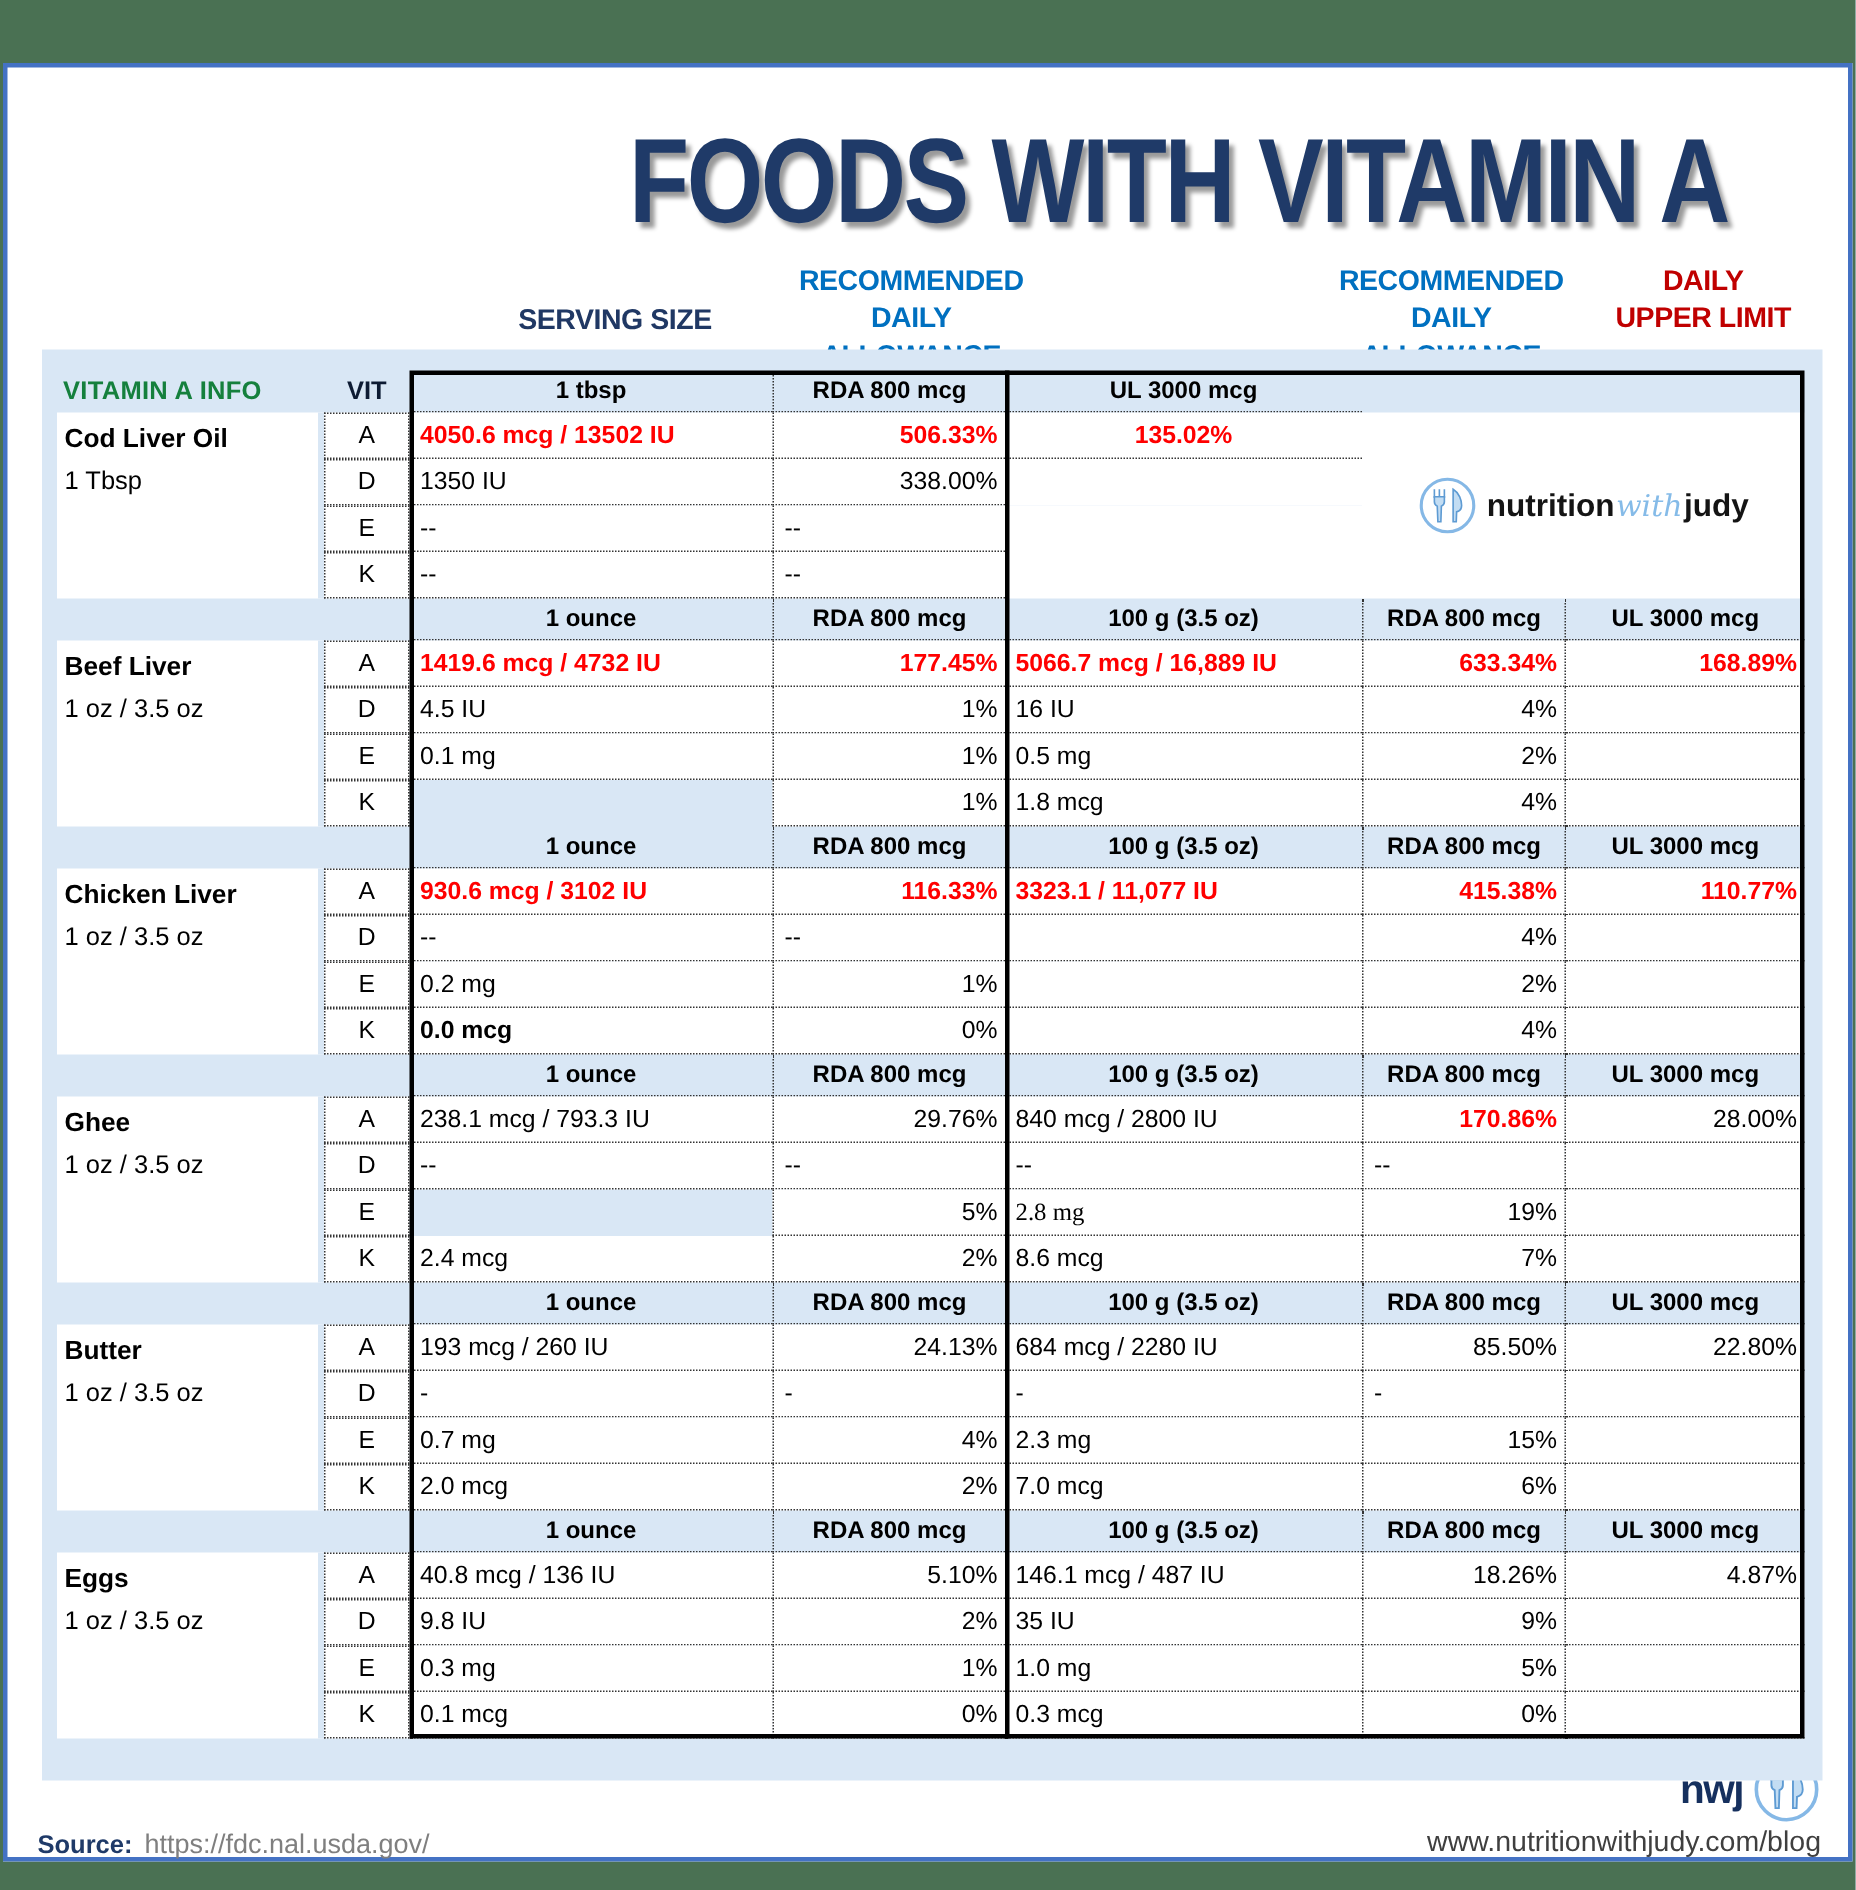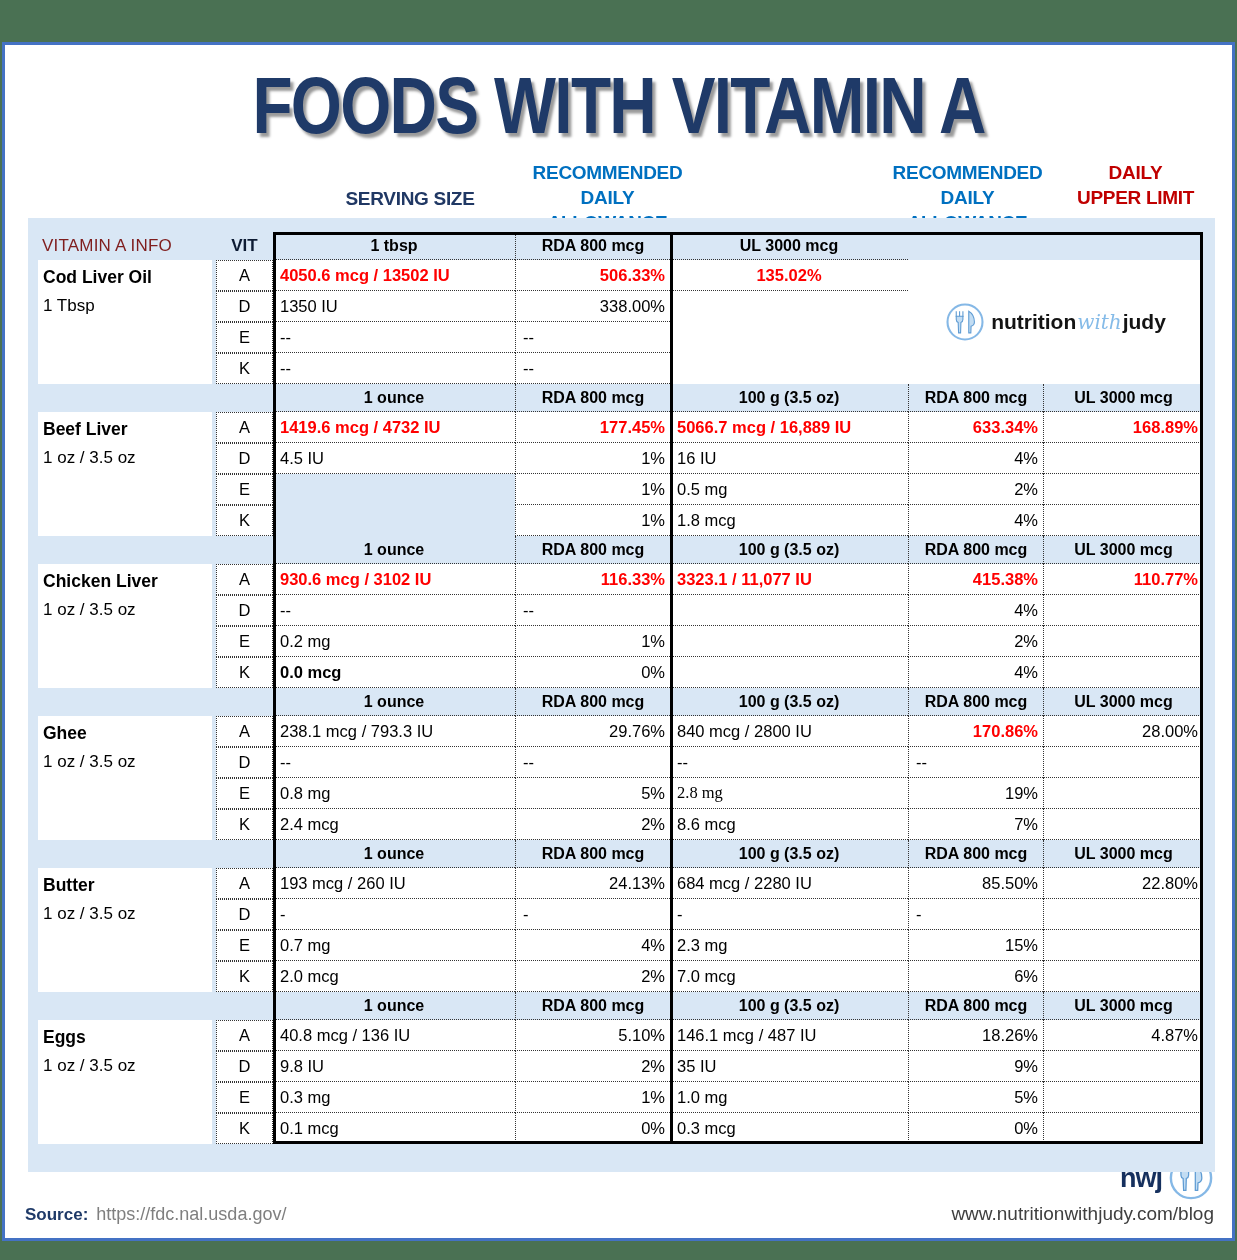--- a/index.html
+++ b/index.html
@@ -10,21 +10,21 @@
     overflow:hidden;
   }
   #card{
     position:relative;
     margin:42px 2px 13px 2px;
     height:1193px;
     background:#ffffff;
     border:3px solid #4472c4;
   }
   
-  #title-wrap{ text-align:center; margin-top:11px; height:100px; }
+  #title-wrap{ text-align:right; margin-top:26px; height:100px; }
   #title{
     display:inline-block;
     font-size:80px; font-weight:800; letter-spacing:-2px;
     color:#1f3a68;
     transform:scaleX(0.82); transform-origin:50% 50%;
     text-shadow:4px 4px 3px #9a9a9a;
     white-space:nowrap; line-height:100px;
   }
   
   #labels{ position:relative; height:62px; }
@@ -51,21 +51,21 @@
     width:1165px;
   }
   .cell{
     box-sizing:border-box;
     display:flex; align-items:center;
     font-size:16.5px; color:#000;
     overflow:hidden; white-space:nowrap;
   }
   .subhead{ justify-content:center; font-weight:bold; font-size:16px; border-bottom:1px dotted #333; }
   .subhead.nb{ border-bottom:none; }
-  .corner{ font-weight:normal; font-size:17px; color:#7f1d1d; padding-left:4px; letter-spacing:0.2px;}
+  .corner{ font-weight:bold; font-size:17px; color:#15803d; padding-left:4px; letter-spacing:0.2px;}
   .cornervit{ font-weight:bold; font-size:17px; color:#0d1b33; justify-content:center; }
   .namecell{
     background:#fff; flex-direction:column; align-items:flex-start; justify-content:flex-start;
     padding:3px 0 0 5px; border-right:4px solid #d9e7f5;
   }
   .food{ font-weight:bold; font-size:17.5px; line-height:28px; }
   .srv{ font-size:17px; line-height:30px; }
   .vitcell{ background:#fff; border:1px dotted #333; justify-content:center; }
   .val{ background:#fff; justify-content:flex-start; padding-left:7px; border-bottom:1px dotted #333; }
   .pct{ background:#fff; justify-content:flex-end; padding-right:5px; border-bottom:1px dotted #333; }
@@ -182,20 +182,21 @@
         <div class="cell val red" style="grid-area: 7 / 5;">5066.7 mcg / 16,889 IU</div>
         <div class="cell pct bl red" style="grid-area: 7 / 6;">633.34%</div>
         <div class="cell pct bl red" style="grid-area: 7 / 7;">168.89%</div>
         <div class="cell vitcell" style="grid-area: 8 / 2;">D</div>
         <div class="cell val" style="grid-area: 8 / 3;">4.5 IU</div>
         <div class="cell pct bl" style="grid-area: 8 / 4;">1%</div>
         <div class="cell val" style="grid-area: 8 / 5;">16 IU</div>
         <div class="cell pct bl" style="grid-area: 8 / 6;">4%</div>
         <div class="cell pct bl" style="grid-area: 8 / 7;"></div>
         <div class="cell vitcell" style="grid-area: 9 / 2;">E</div>
+        <div class="cell val" style="grid-area: 9 / 3;">0.1 mg</div>
         <div class="cell pct bl" style="grid-area: 9 / 4;">1%</div>
         <div class="cell val" style="grid-area: 9 / 5;">0.5 mg</div>
         <div class="cell pct bl" style="grid-area: 9 / 6;">2%</div>
         <div class="cell pct bl" style="grid-area: 9 / 7;"></div>
         <div class="cell vitcell" style="grid-area: 10 / 2;">K</div>
         <div class="cell pct bl" style="grid-area: 10 / 4;">1%</div>
         <div class="cell val" style="grid-area: 10 / 5;">1.8 mcg</div>
         <div class="cell pct bl" style="grid-area: 10 / 6;">4%</div>
         <div class="cell pct bl" style="grid-area: 10 / 7;"></div>
         <div class="cell subhead" style="grid-area: 11 / 3;">1 ounce</div>
@@ -246,21 +247,20 @@
         <div class="cell val" style="grid-area: 17 / 5;">840 mcg / 2800 IU</div>
         <div class="cell pct bl red" style="grid-area: 17 / 6;">170.86%</div>
         <div class="cell pct bl" style="grid-area: 17 / 7;">28.00%</div>
         <div class="cell vitcell" style="grid-area: 18 / 2;">D</div>
         <div class="cell val" style="grid-area: 18 / 3;">--</div>
         <div class="cell val bl" style="grid-area: 18 / 4;">--</div>
         <div class="cell val" style="grid-area: 18 / 5;">--</div>
         <div class="cell val bl" style="grid-area: 18 / 6;">--</div>
         <div class="cell pct bl" style="grid-area: 18 / 7;"></div>
         <div class="cell vitcell" style="grid-area: 19 / 2;">E</div>
-        <div class="cell val" style="grid-area: 19 / 3;">0.8 mg</div>
         <div class="cell pct bl" style="grid-area: 19 / 4;">5%</div>
         <div class="cell val" style="grid-area: 19 / 5; font-family: Liberation Serif, serif;">2.8 mg</div>
         <div class="cell pct bl" style="grid-area: 19 / 6;">19%</div>
         <div class="cell pct bl" style="grid-area: 19 / 7;"></div>
         <div class="cell vitcell" style="grid-area: 20 / 2;">K</div>
         <div class="cell val" style="grid-area: 20 / 3;">2.4 mcg</div>
         <div class="cell pct bl" style="grid-area: 20 / 4;">2%</div>
         <div class="cell val" style="grid-area: 20 / 5;">8.6 mcg</div>
         <div class="cell pct bl" style="grid-area: 20 / 6;">7%</div>
         <div class="cell pct bl" style="grid-area: 20 / 7;"></div>

